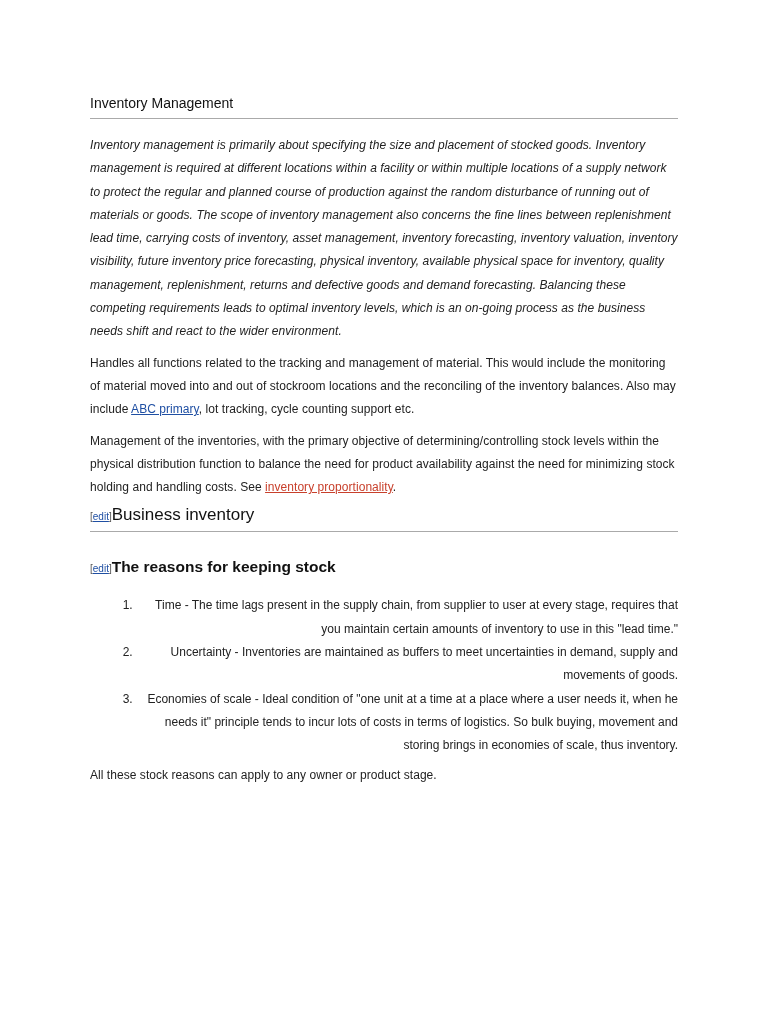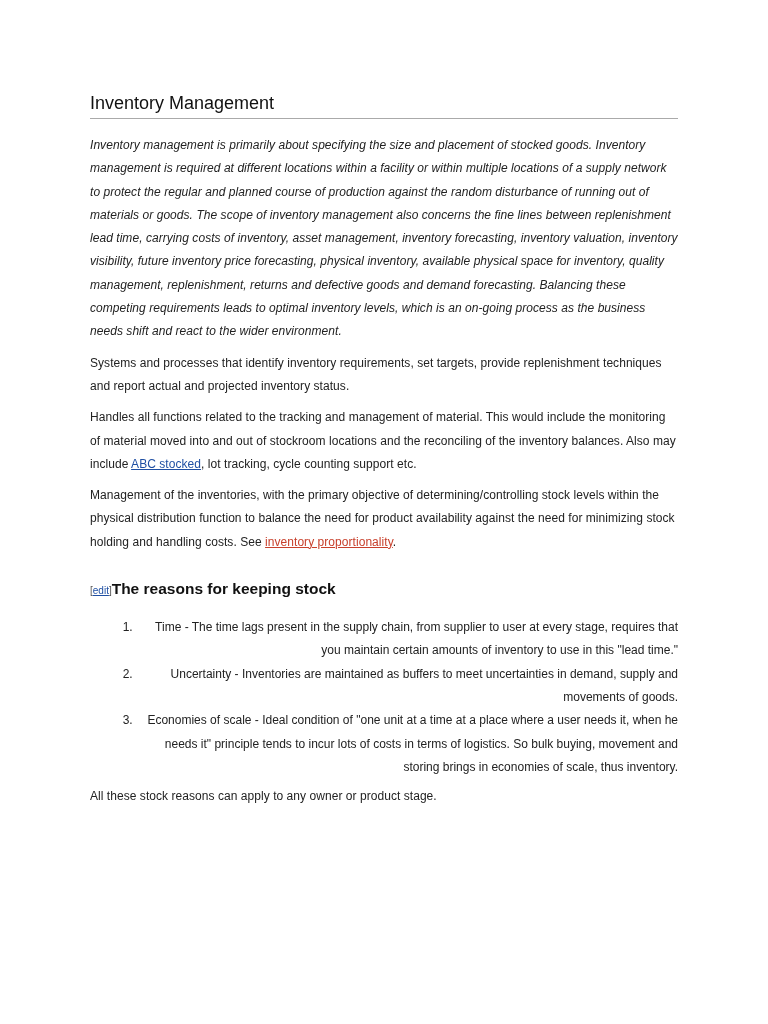--- a/index.html
+++ b/index.html
@@ -1,19 +1,19 @@
 <!DOCTYPE html>
 <html><head>
 <meta charset="utf-8">
 <style>
   html, body { margin: 0; padding: 0; background: #ffffff; }
   body { width: 768px; height: 1024px; position: relative; overflow: hidden;
          font-family: "Liberation Sans", sans-serif; color: #222; }
   .page { position: absolute; left: 90px; top: 92px; width: 588px; }
-  h1.title { font-family: "Liberation Sans", sans-serif; font-weight: normal; font-size: 18px;
+  h1.title { font-family: "Liberation Sans", sans-serif; font-weight: normal; font-size: 14px;
              margin: 0; padding: 0 0 4px 0; border-bottom: 1px solid #aaa; color: #111; line-height: 22px; }
   p.body { font-size: 12px; line-height: 23.3px; margin: 0; color: #222; letter-spacing: 0.05px; }
   .p1 { margin-top: 15px !important; font-style: italic; }
   .gap { margin-top: 8px !important; }
   a.blue { color: #1f4fa3; text-decoration: underline; }
   a.red { color: #c8402c; text-decoration: underline; }
   .h2 { margin-top: 5px; font-size: 17px; line-height: 22px; border-bottom: 1px solid #aaa;
         padding-bottom: 3px; color: #111; }
   .h3 { margin-top: 24px; font-size: 15.5px; font-weight: bold; line-height: 22px; color: #111; }
   .edit { font-size: 10px; color: #555; font-weight: normal; }
@@ -23,24 +23,26 @@
   ol.reasons li { padding-left: 2px; margin-bottom: 0; text-align: right; }
   .final { margin-top: 6px !important; }
 </style>
 </head>
 <body>
 
 <div class="page">
   <h1 class="title">Inventory Management</h1>
 
   <p class="body p1">Inventory management is primarily about specifying the size and placement of stocked goods. Inventory management is required at different locations within a facility or within multiple locations of a supply network to protect the regular and planned course of production against the random disturbance of running out of materials or goods. The scope of inventory management also concerns the fine lines between replenishment lead time, carrying costs of inventory, asset management, inventory forecasting, inventory valuation, inventory visibility, future inventory price forecasting, physical inventory, available physical space for inventory, quality management, replenishment, returns and defective goods and demand forecasting. Balancing these competing requirements leads to optimal inventory levels, which is an on-going process as the business needs shift and react to the wider environment.</p>
-  <p class="body gap">Systems and processes that identify inventory requirements, set targets, provide replenishment techniques and report actual and projected inventory status.</p>
-  <p class="body gap"><span>Handles all functions related to the tracking and management of material. This would include the monitoring of material moved into and out of stockroom locations and the reconciling of the inventory balances. Also may include </span><a class="blue" href="#">ABC stocked</a><span>, lot tracking, cycle counting support etc.</span></p>
+  <p class="body gap"><span>Handles all functions related to the tracking and management of material. This would include the monitoring of material moved into and out of stockroom locations and the reconciling of the inventory balances. Also may include </span><a class="blue" href="#">ABC primary</a><span>, lot tracking, cycle counting support etc.</span></p>
   <p class="body gap"><span>Management of the inventories, with the primary objective of determining/controlling stock levels within the physical distribution function to balance the need for product availability against the need for minimizing stock holding and handling costs. See </span><a class="red" href="#">inventory proportionality</a><span>.</span></p>
 
+  <div class="h2">
+    <span class="edit"><span>[</span><a href="#">edit</a><span>]</span></span><span>Business inventory</span>
+  </div>
 
   <div class="h3">
     <span class="edit"><span>[</span><a href="#">edit</a><span>]</span></span><span>The reasons for keeping stock</span>
   </div>
 
 
   <ol class="reasons">
     <li>Time - The time lags present in the supply chain, from supplier to user at every stage, requires that you maintain certain amounts of inventory to use in this "lead time."</li>
     <li>Uncertainty - Inventories are maintained as buffers to meet uncertainties in demand, supply and movements of goods.</li>
     <li>Economies of scale - Ideal condition of "one unit at a time at a place where a user needs it, when he needs it" principle tends to incur lots of costs in terms of logistics. So bulk buying, movement and storing brings in economies of scale, thus inventory.</li>

